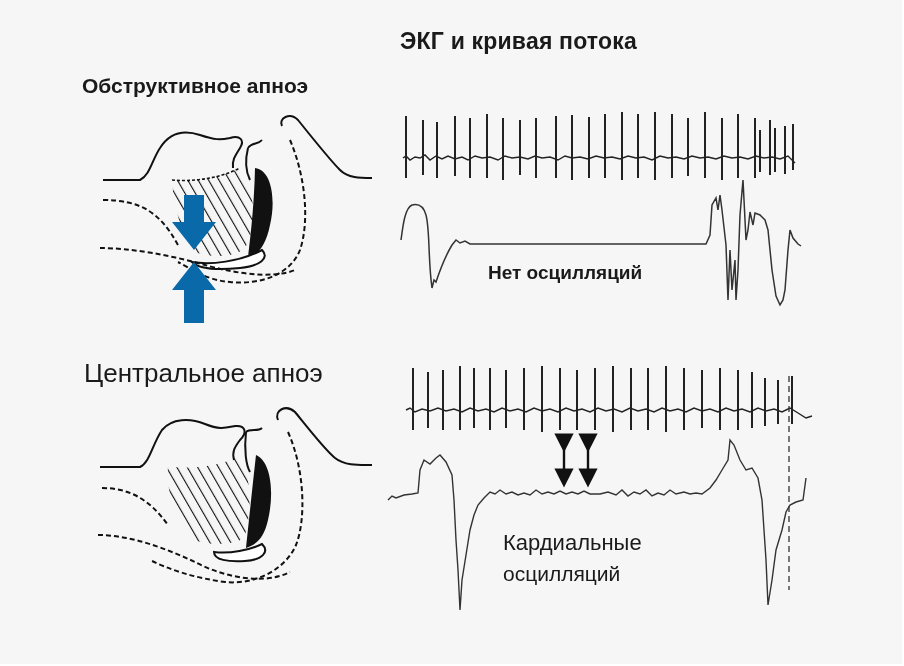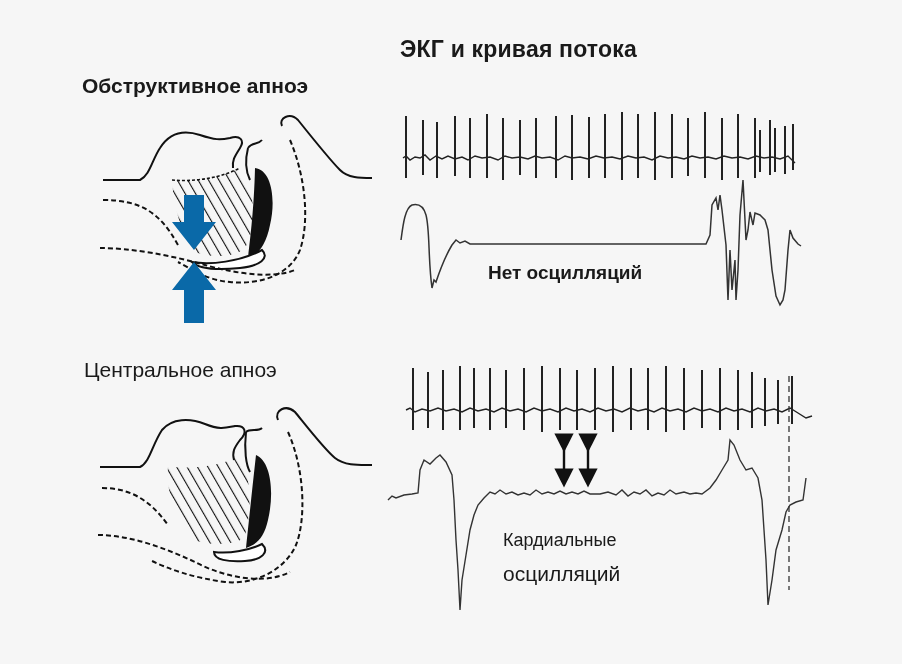--- a/index.html
+++ b/index.html
@@ -1,24 +1,24 @@
 <!DOCTYPE html>
 <html><head>
 <meta charset="utf-8">
 <style>
   html, body { margin:0; padding:0; }
   body { width:904px; height:666px; background:#ffffff; position:relative; overflow:hidden;
          font-family:"Liberation Sans", sans-serif; }
   #canvas { position:absolute; left:0; top:0; width:902px; height:664px; background:#f6f6f6; }
   .lbl { position:absolute; color:#1a1a1a; white-space:nowrap; }
-  #title { left:400px; top:36px; font-size:23px; font-weight:bold; letter-spacing:0.2px; }
+  #title { left:400px; top:28px; font-size:23px; font-weight:bold; letter-spacing:0.2px; }
   #obs-label { left:82px; top:74px; font-size:21px;font-weight:bold; }
-  #cen-label { left:84px; top:358px; font-size:21px; }
+  #cen-label { left:84px; top:358px; font-size:26px; }
   #no-osc { left:488px; top:262px; font-size:19px;font-weight:bold; }
-  #card-osc-1 { left:503px; top:530px; font-size:18px;text-align:right; }
+  #card-osc-1 { left:503px; top:530px; font-size:22px;text-align:right; }
   #card-osc-2 { left:503px; top:562px; font-size:21px; }
   svg { position:absolute; left:0; top:0; }
 </style>
 </head>
 <body>
 
 <div id="canvas">
 
   <div id="title" class="lbl">ЭКГ и кривая потока</div>
   <div id="obs-label" class="lbl">Обструктивное апноэ</div>

